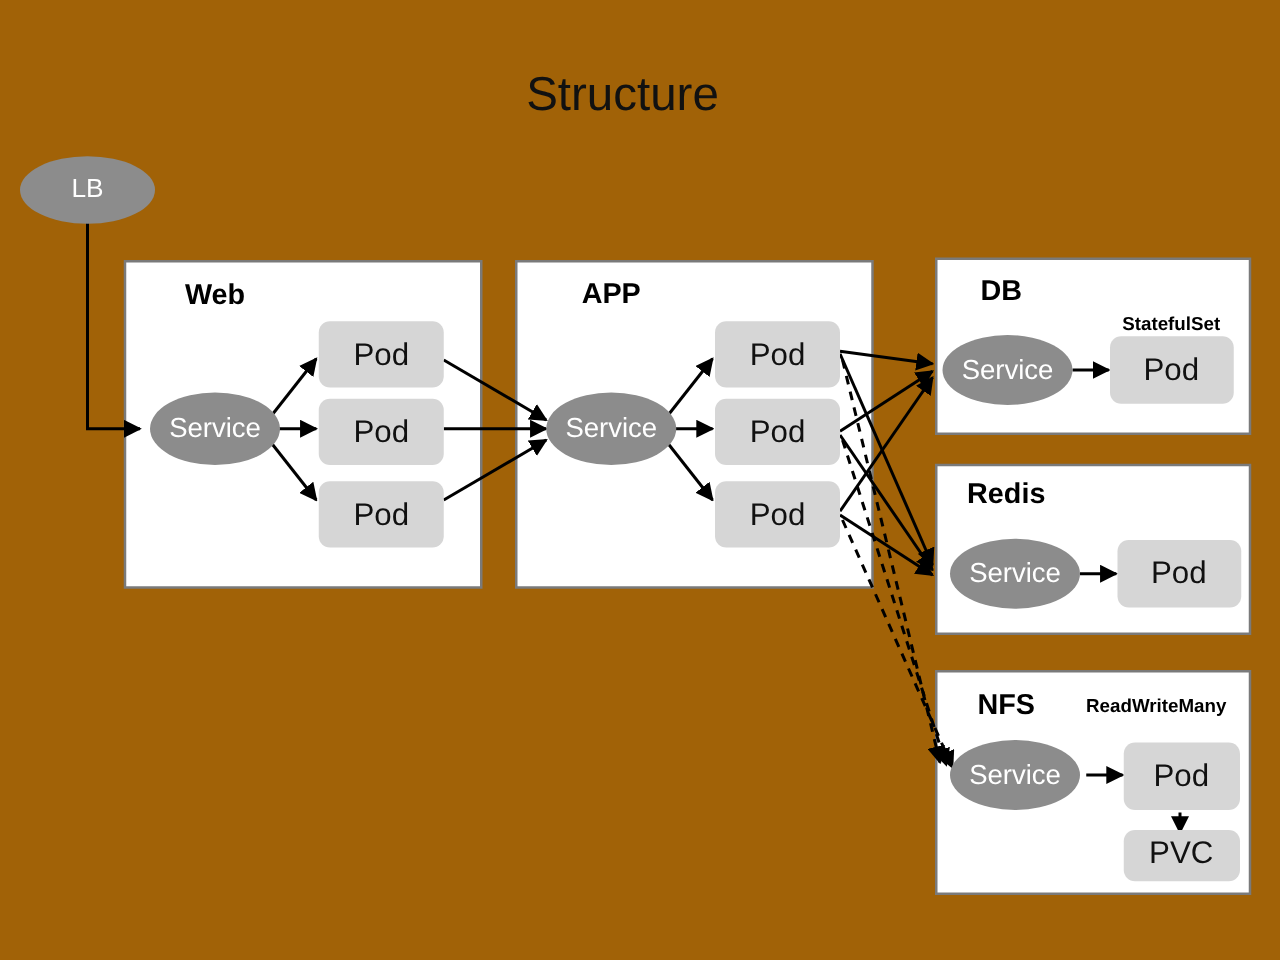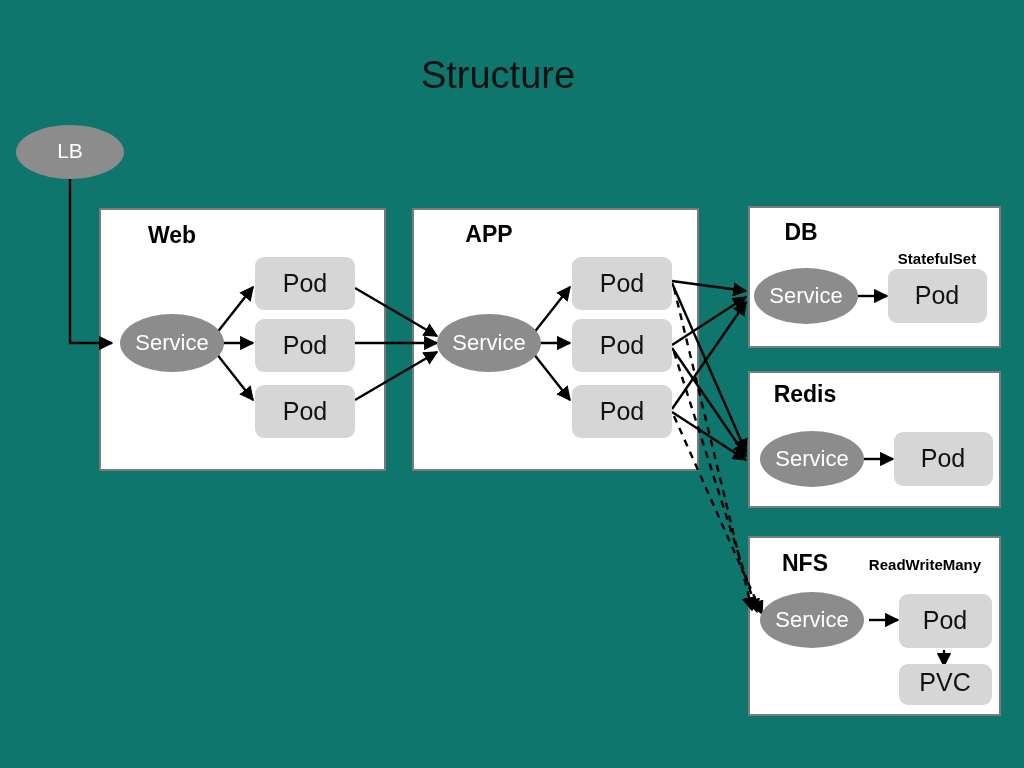--- a/index.html
+++ b/index.html
@@ -10,21 +10,21 @@
   body {
     width: 1024px;
     height: 768px;
     overflow: hidden;
     font-family: "Liberation Sans", sans-serif;
   }
   #stage {
     position: relative;
     width: 1024px;
     height: 768px;
-    background: #0f766e;
+    background: #a16207;
   }
   svg#diagram {
     position: absolute;
     top: 0;
     left: 0;
     width: 1024px;
     height: 768px;
   }
   .title-text {
     font-family: "Liberation Sans", sans-serif;

